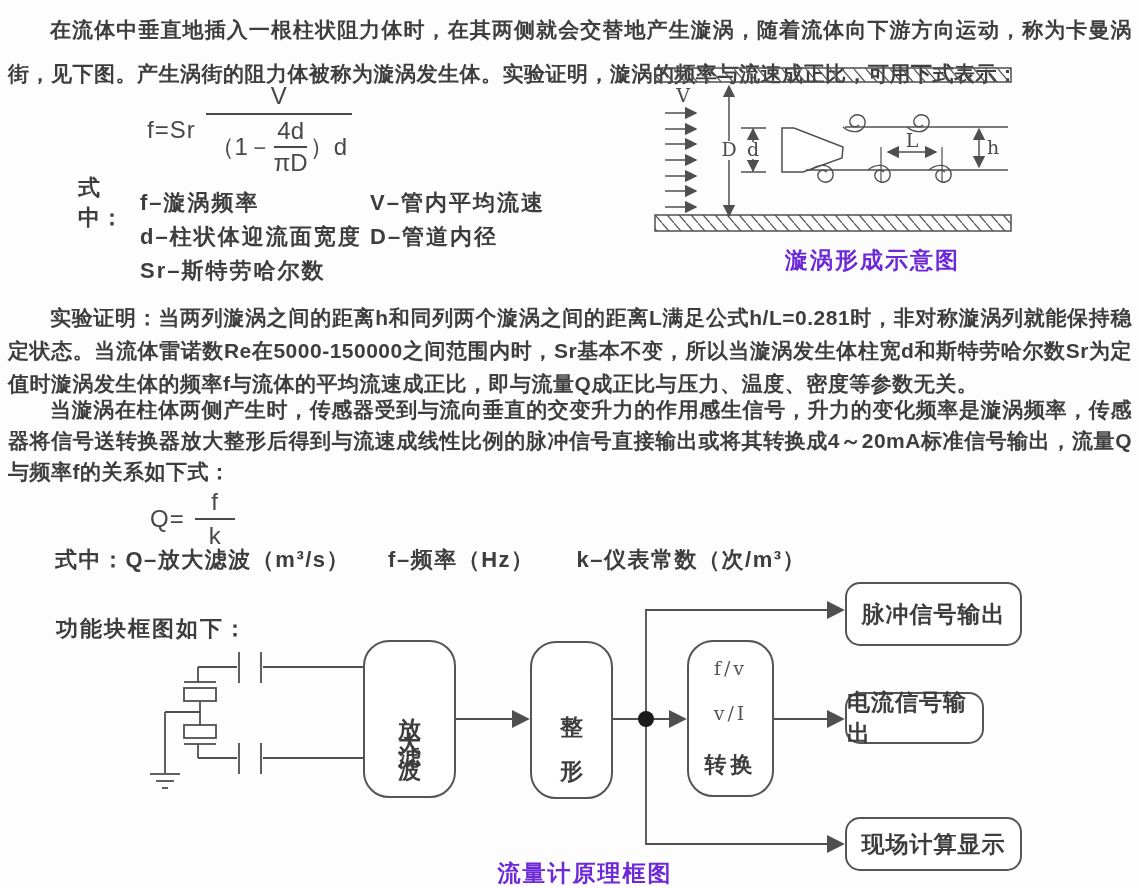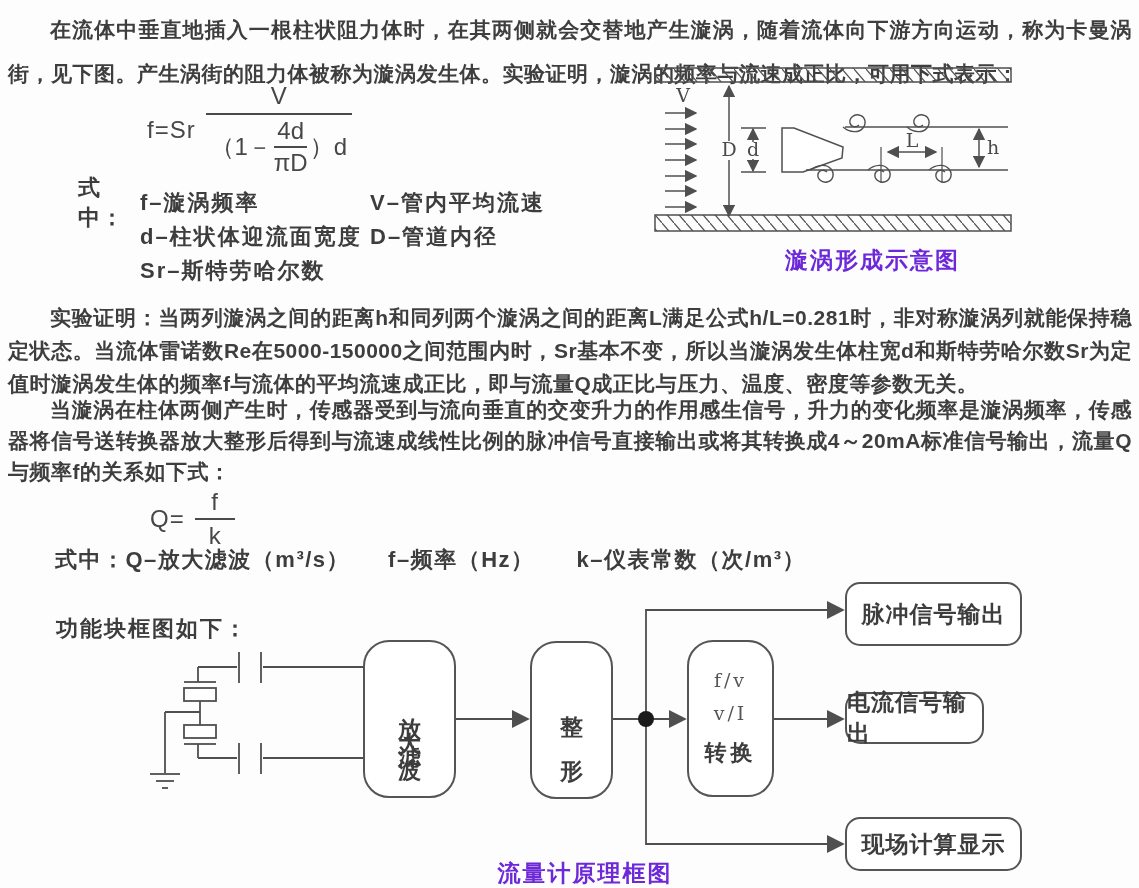--- a/index.html
+++ b/index.html
@@ -43,21 +43,21 @@
   
   .svglayer{position:absolute;}
   #pipesvg{left:650px;top:55px;}
   #blocksvg{left:60px;top:570px;}
 
   
   .bbox{position:absolute;box-sizing:border-box;border:2px solid #555;border-radius:26px;background:#fff;
         display:flex;align-items:center;justify-content:center;}
   #box-amplify{left:363px;top:640px;width:93px;height:158px;}
   #box-shape{left:530px;top:641px;width:83px;height:158px;}
-  #box-convert{left:687px;top:640px;width:87px;height:157px;flex-direction:column;gap:11px;}
+  #box-convert{left:687px;top:640px;width:87px;height:157px;flex-direction:column;gap:23px;}
   .outbox{border-radius:15px;font-size:23px;font-weight:bold;letter-spacing:1px;}
   #box-pulse{left:845px;top:582px;width:177px;height:64px;}
   #box-current{left:845px;top:692px;width:139px;height:52px;}
   #box-display{left:845px;top:817px;width:177px;height:54px;}
   .vtext{writing-mode:vertical-rl;text-orientation:upright;font-size:23px;font-weight:bold;
          letter-spacing:13px;line-height:1;margin-bottom:-13px;}
   .vtext.wide{letter-spacing:44px;margin-bottom:-44px;}
   .conv-serif{font-family:"DejaVu Serif",serif;font-size:19px;color:#555;letter-spacing:3px;}
   .conv-label{font-size:22px;font-weight:bold;letter-spacing:4px;margin-top:3px;color:#3d3d3d;}
   .dimlabel{font-family:"DejaVu Serif",serif;font-size:19px;fill:#4a4a4a;}

